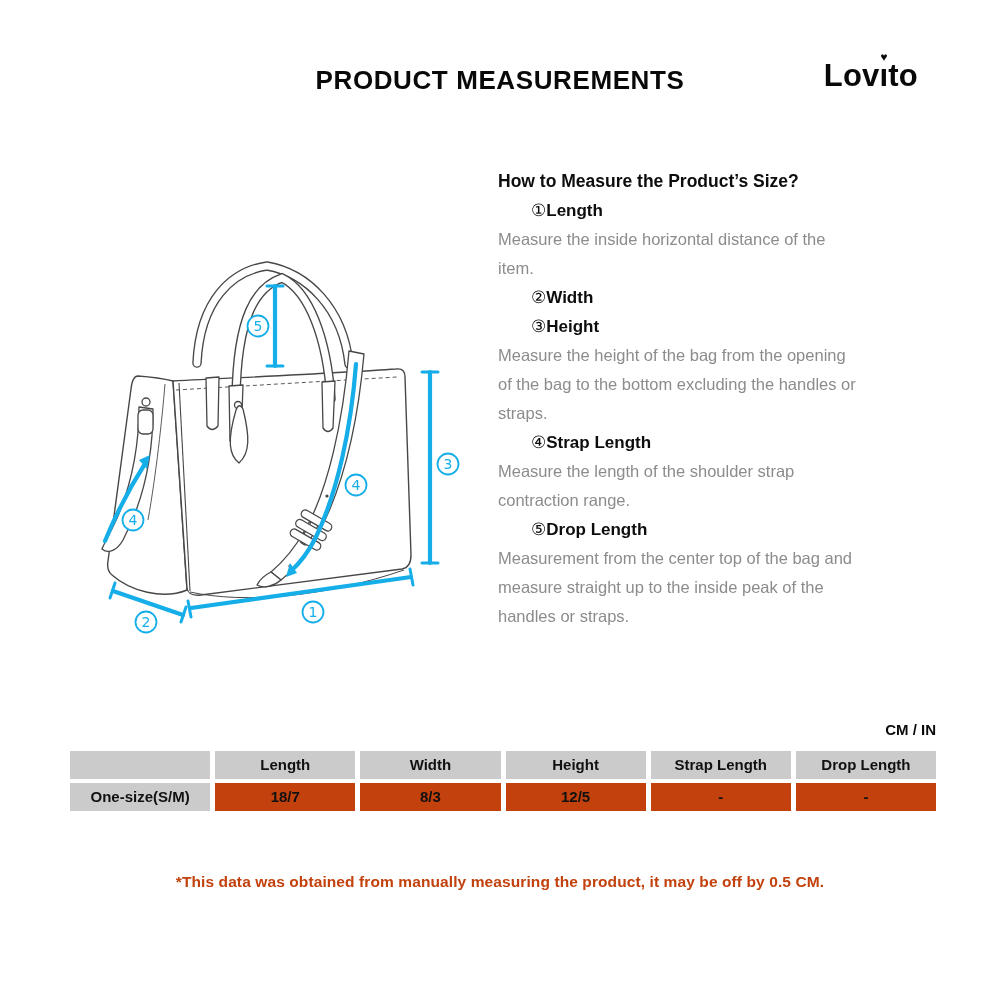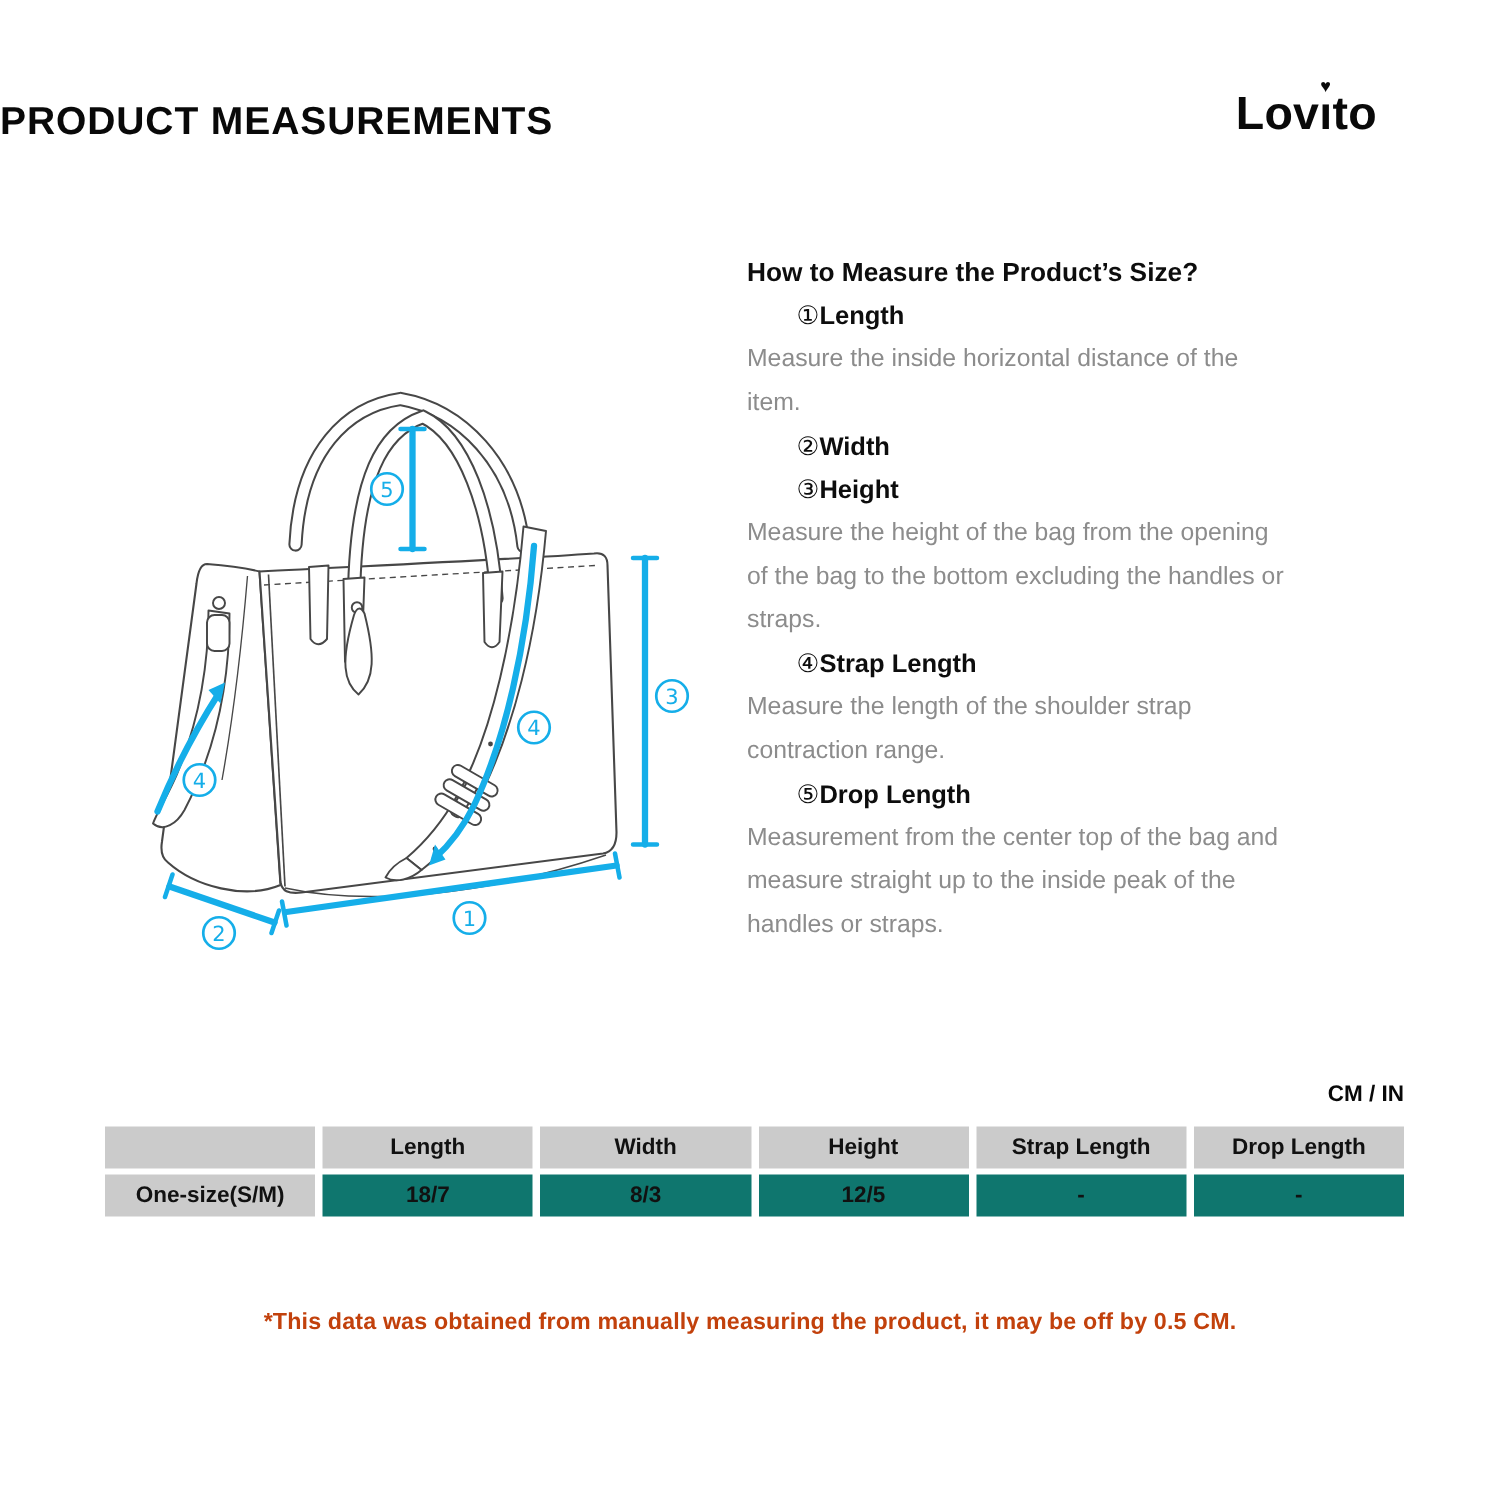--- a/index.html
+++ b/index.html
@@ -1,20 +1,20 @@
 <!DOCTYPE html>
 <html><head>
 <meta charset="utf-8">
 <style>
   html,body { margin:0; padding:0; background:#ffffff; }
   body { width:1000px; height:1000px; position:relative; overflow:hidden;
          font-family:"Liberation Sans", sans-serif; color:#0d0d0d; }
 
   
-  .title { position:absolute; top:65px; left:0; right:0; text-align:left;
+  .title { position:absolute; top:65px; left:0; right:0; text-align:center;
            font-size:26px; font-weight:700; letter-spacing:0.6px; color:#090909; }
   .brand { position:absolute; top:58px; right:82px; font-size:31px; font-weight:700;
            letter-spacing:0.2px; color:#090909; white-space:nowrap; }
   .brand .i-wrap { position:relative; display:inline-block; }
   .brand .heart { position:absolute; left:50%; top:-7px; transform:translateX(-50%);
                   font-size:12px; line-height:12px; }
 
   
   .guide { position:absolute; left:498px; top:167px; width:448px;
            font-size:16.5px; line-height:29px; }
@@ -28,21 +28,21 @@
   .diagram svg { display:block; }
 
   
   .unit-label { position:absolute; top:721px; right:64px; font-size:15px;
                 font-weight:700; color:#090909; }
   .size-table { position:absolute; left:70px; top:751px; width:866px;
                 display:grid; grid-template-columns:repeat(6,1fr);
                 column-gap:5px; row-gap:4px;
                 font-size:15px; font-weight:700; color:#111; }
   .size-table .cell { height:28px; line-height:28px; text-align:center;
-                      background:#0f766e; white-space:nowrap; }
+                      background:#c2410c; white-space:nowrap; }
   .size-table .hdr  { background:#cbcbcb; }
   .size-table .size-col { background:#cbcbcb; }
 
   
   .footnote { position:absolute; top:873px; left:0; right:0; text-align:center;
               font-size:15.5px; font-weight:700; letter-spacing:0.1px; color:#c2410c; }
 </style>
 </head>
 <body>
 

